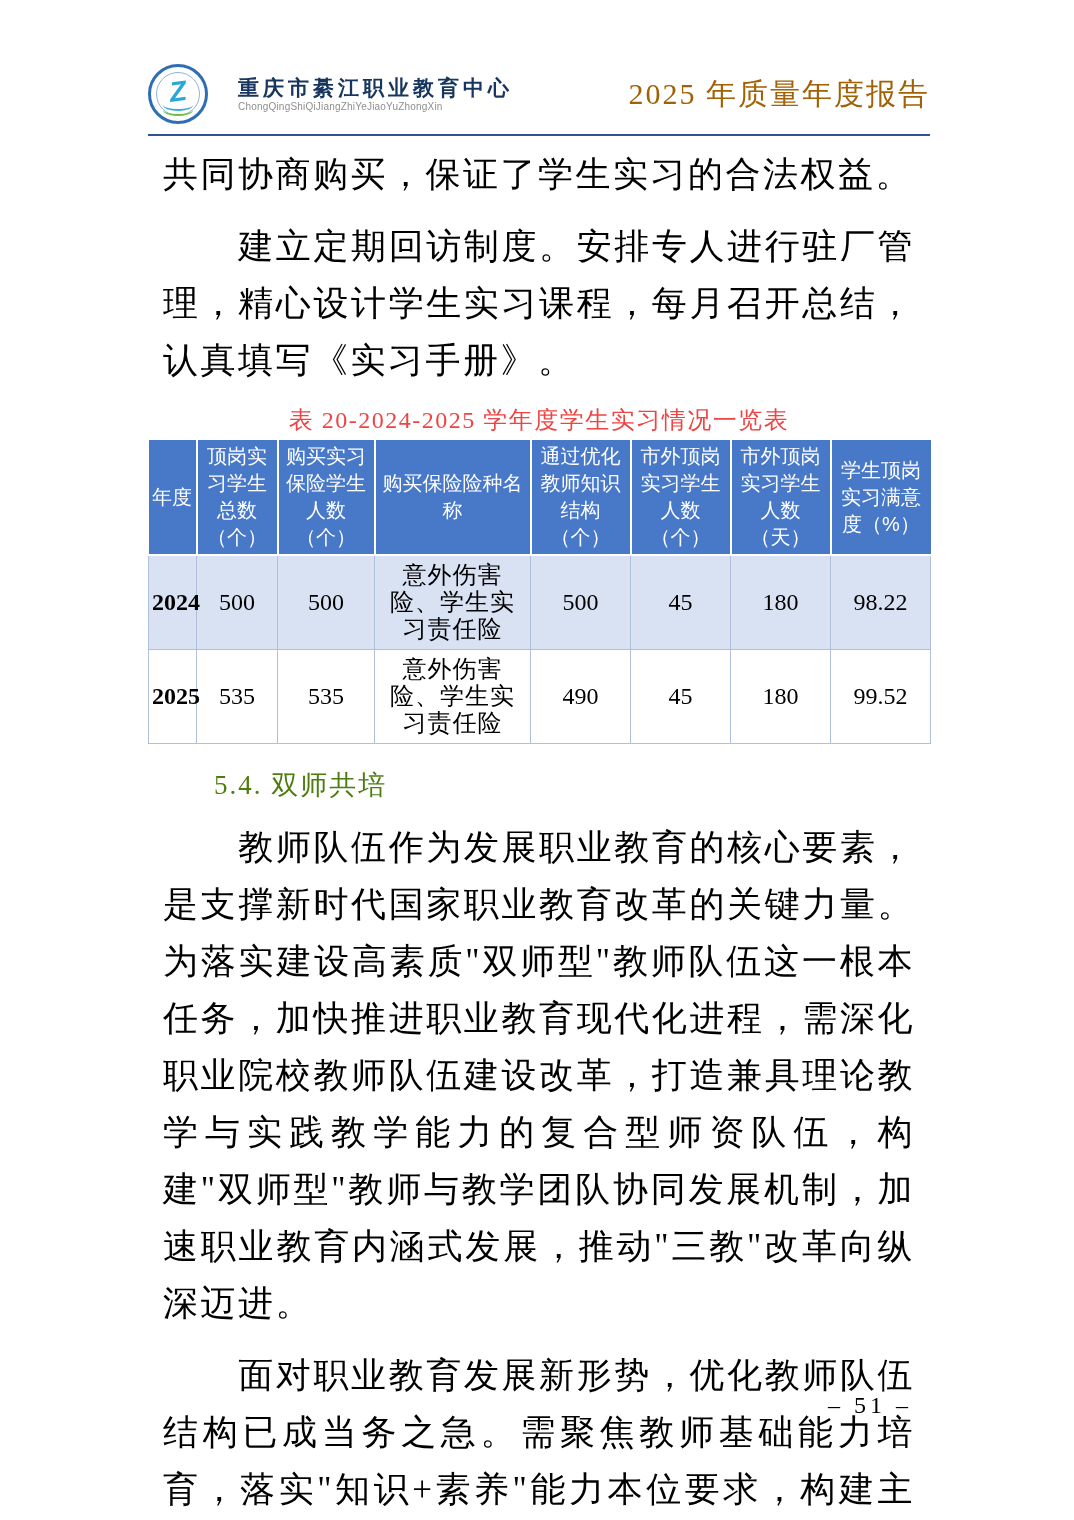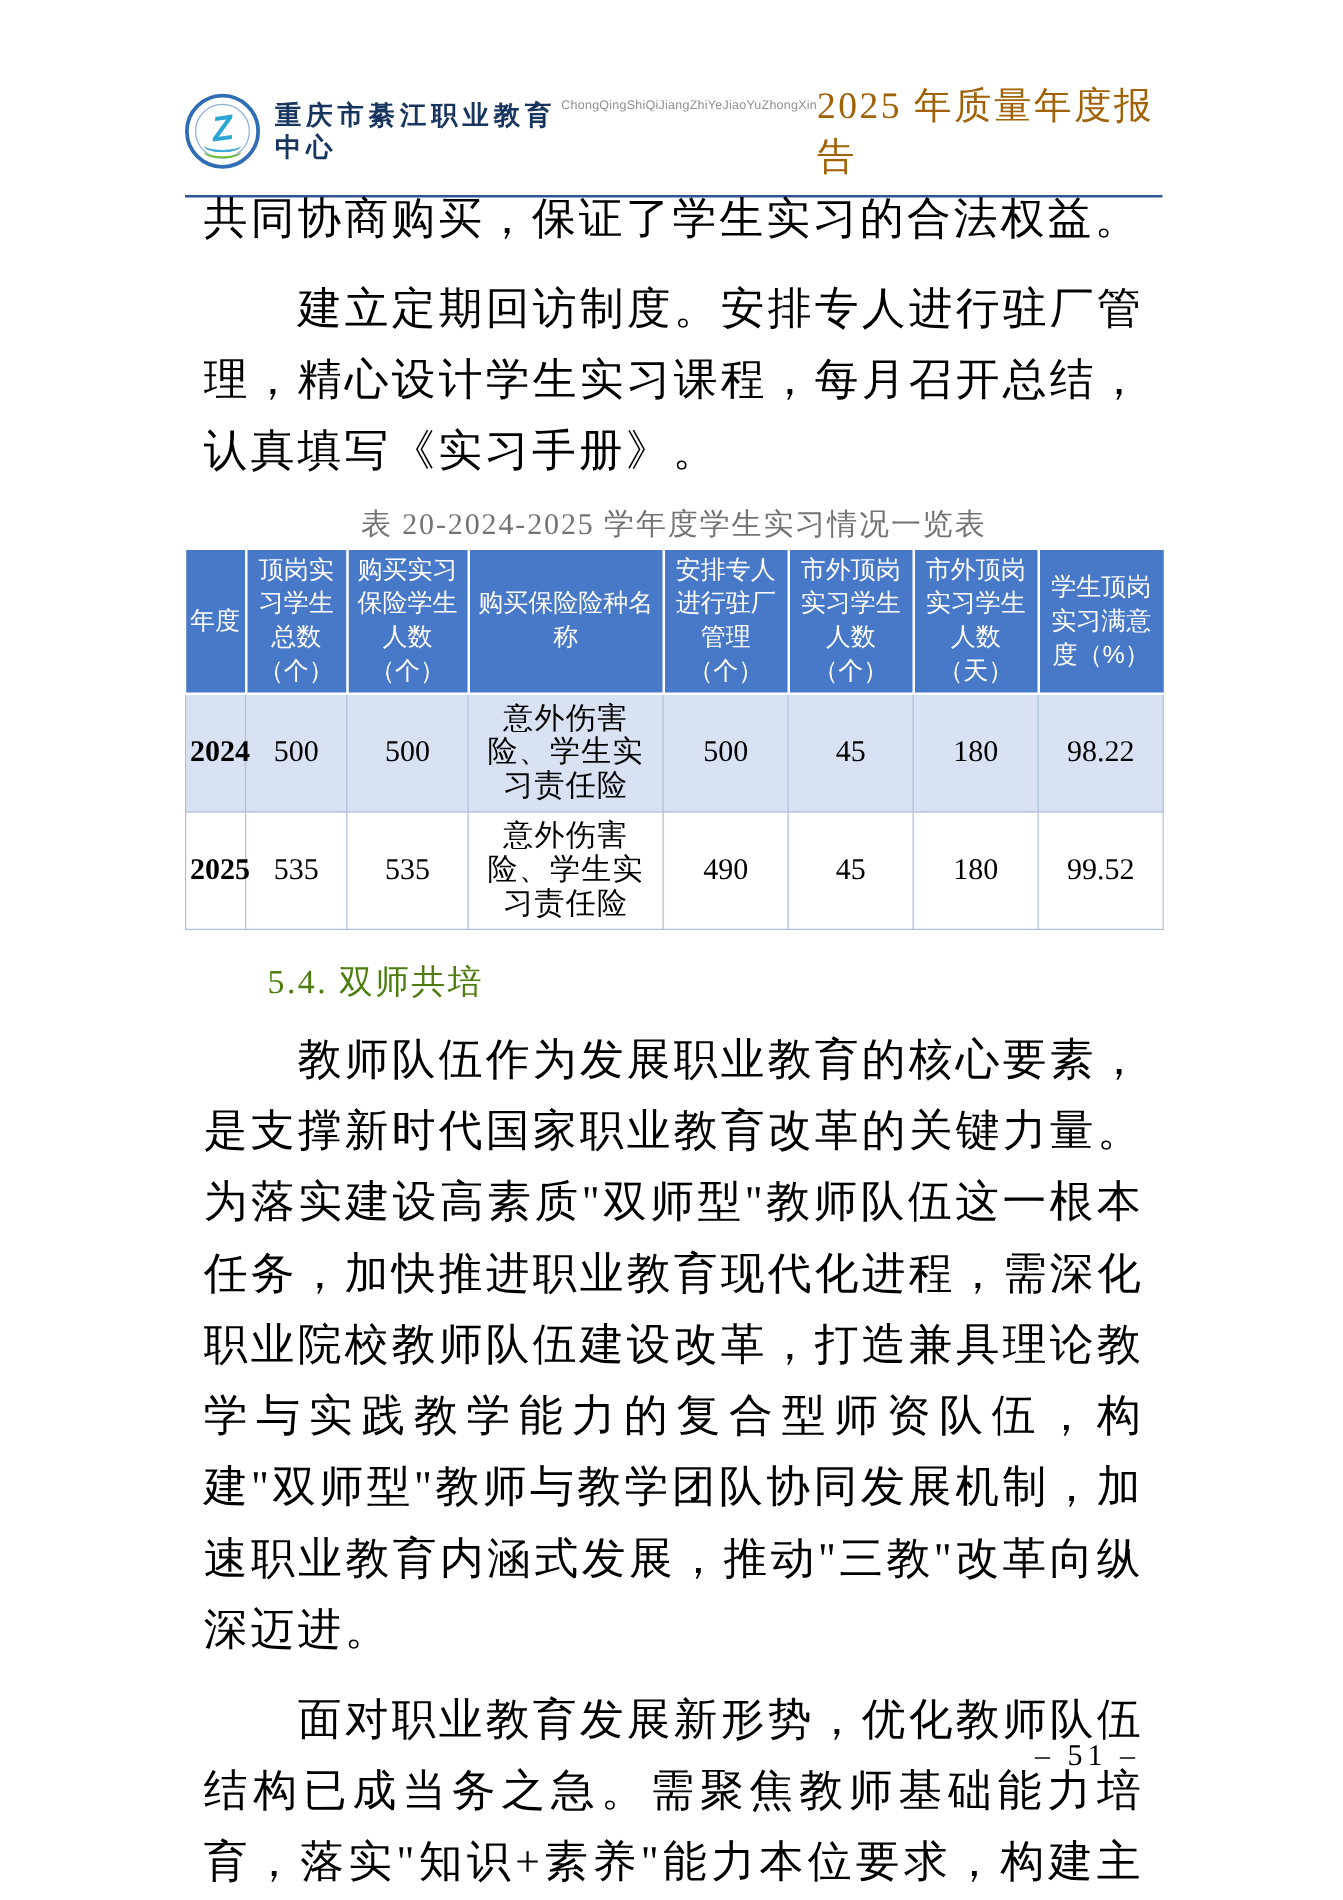--- a/index.html
+++ b/index.html
@@ -32,21 +32,21 @@
     font-family:"Liberation Sans", sans-serif;
     font-style:italic; font-weight:bold; font-size:28px; color:#2BA7D6;
     line-height:1;
   }
   .logo-wave1, .logo-wave2 {
     position:absolute; left:12px; width:30px; height:10px;
     border-bottom:2.5px solid #3FA7DC; border-radius:50%;
   }
   .logo-wave1 { bottom:10px; }
   .logo-wave2 { bottom:5px; border-bottom-color:#71BF44; }
-  .org-names { display:flex; line-height:1.25; }
+  .org-names { display:flex; flex-direction:column; line-height:1.25;margin-left:18px; }
   .org-zh {
     font-size:21px; font-weight:bold; color:#17355E; letter-spacing:4px;
     font-family:"Liberation Serif", serif;
   }
   .org-py {
     font-size:10px; color:#8f8f8f; letter-spacing:0.2px;
     font-family:"Liberation Sans", sans-serif;
   }
   .report-title {
     font-size:30px; color:#a16207; letter-spacing:2px;
@@ -59,21 +59,21 @@
   .para {
     font-size:35px; line-height:57px; letter-spacing:2.5px;
     text-align:justify; text-justify:inter-character;
     margin:15px;
   }
   .indent { text-indent:2.15em; }
   .table-caption {
     margin-top:2px;
     height:34px; line-height:32px;
     text-align:center;
-    font-size:24px; color:#737373; letter-spacing:1.5px;
+    font-size:24px; color:#ef4444; letter-spacing:1.5px;
   }
   
   table.report {
     width:782px; border-collapse:collapse; table-layout:fixed;
   }
   table.report th {
     background:#4878C8; color:#ffffff;
     border:2px solid #ffffff;
     font-family:"Liberation Sans", sans-serif;
     font-weight:500;
@@ -146,21 +146,21 @@
           <col style="width:100px">
           <col style="width:100px">
           <col style="width:100px">
       </colgroup>
       <thead>
         <tr>
           <th>年度</th>
           <th>顶岗实习学生总数（个）</th>
           <th>购买实习保险学生人数（个）</th>
           <th>购买保险险种名称</th>
-          <th>安排专人进行驻厂管理（个）</th>
+          <th>通过优化教师知识结构（个）</th>
           <th>市外顶岗实习学生人数（个）</th>
           <th>市外顶岗实习学生人数（天）</th>
           <th>学生顶岗实习满意度（%）</th>
         </tr>
       </thead>
       <tbody>
         <tr class="alt">
           <td class="year">2024</td>
           <td>500</td>
           <td>500</td>

